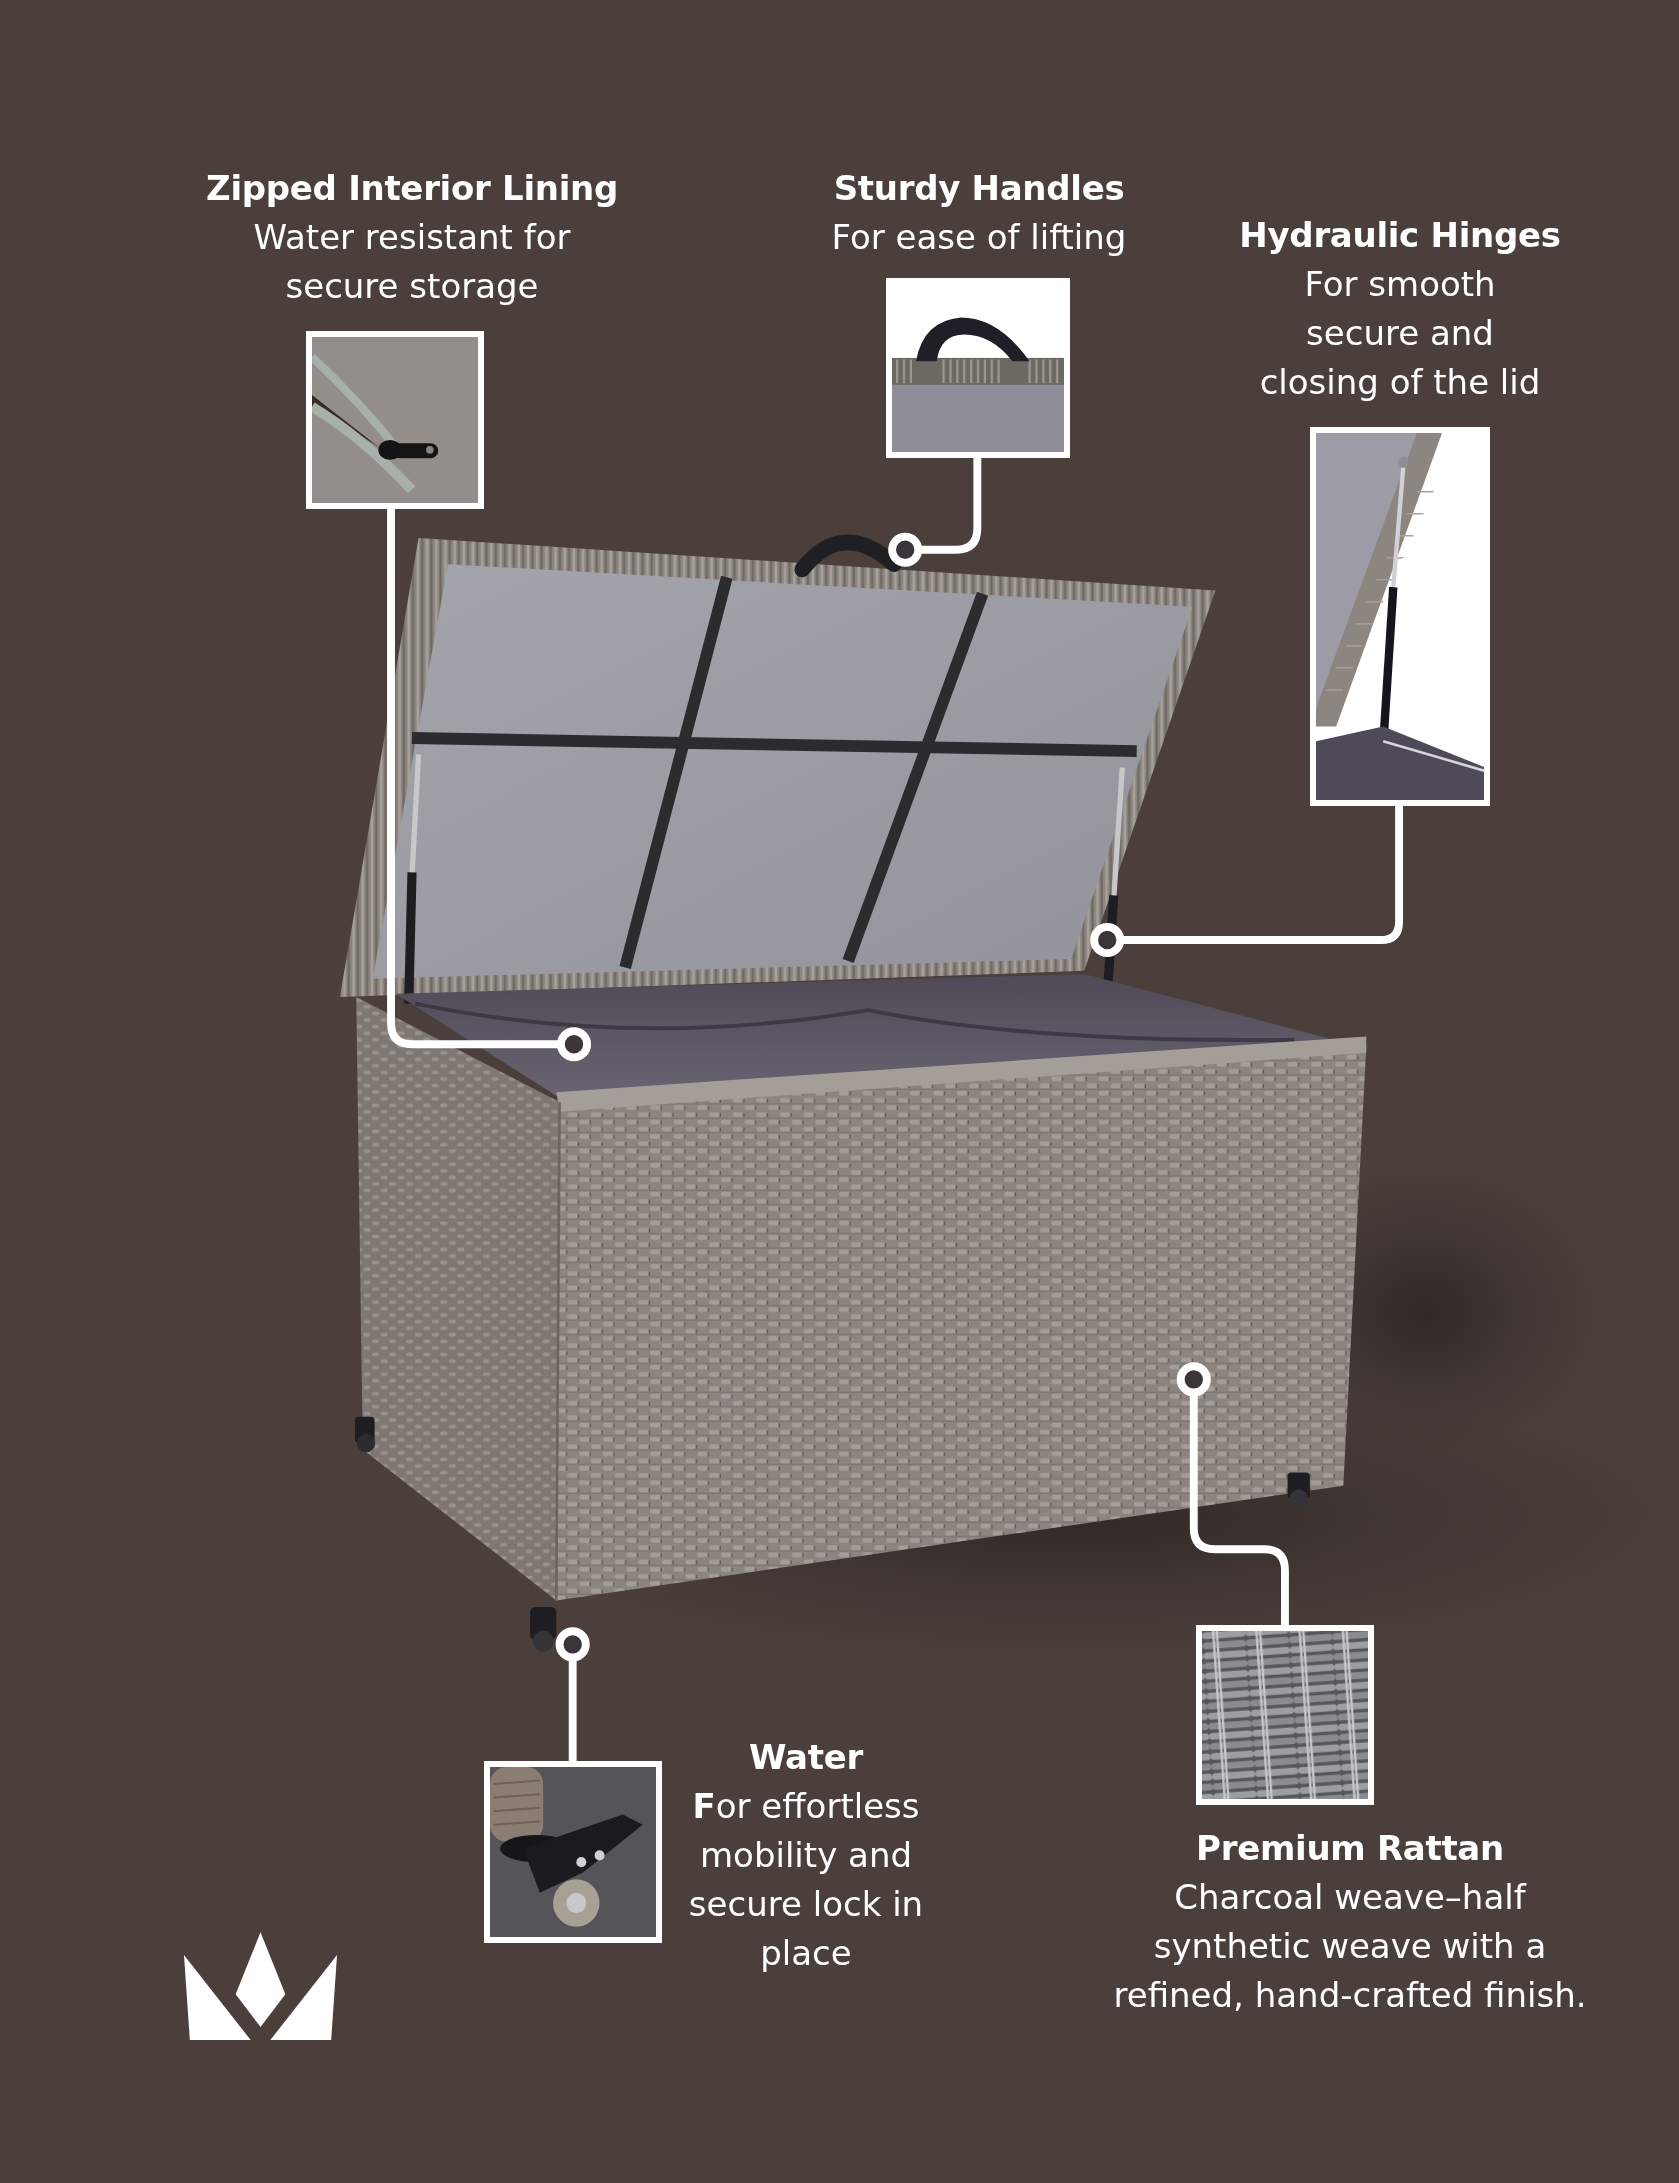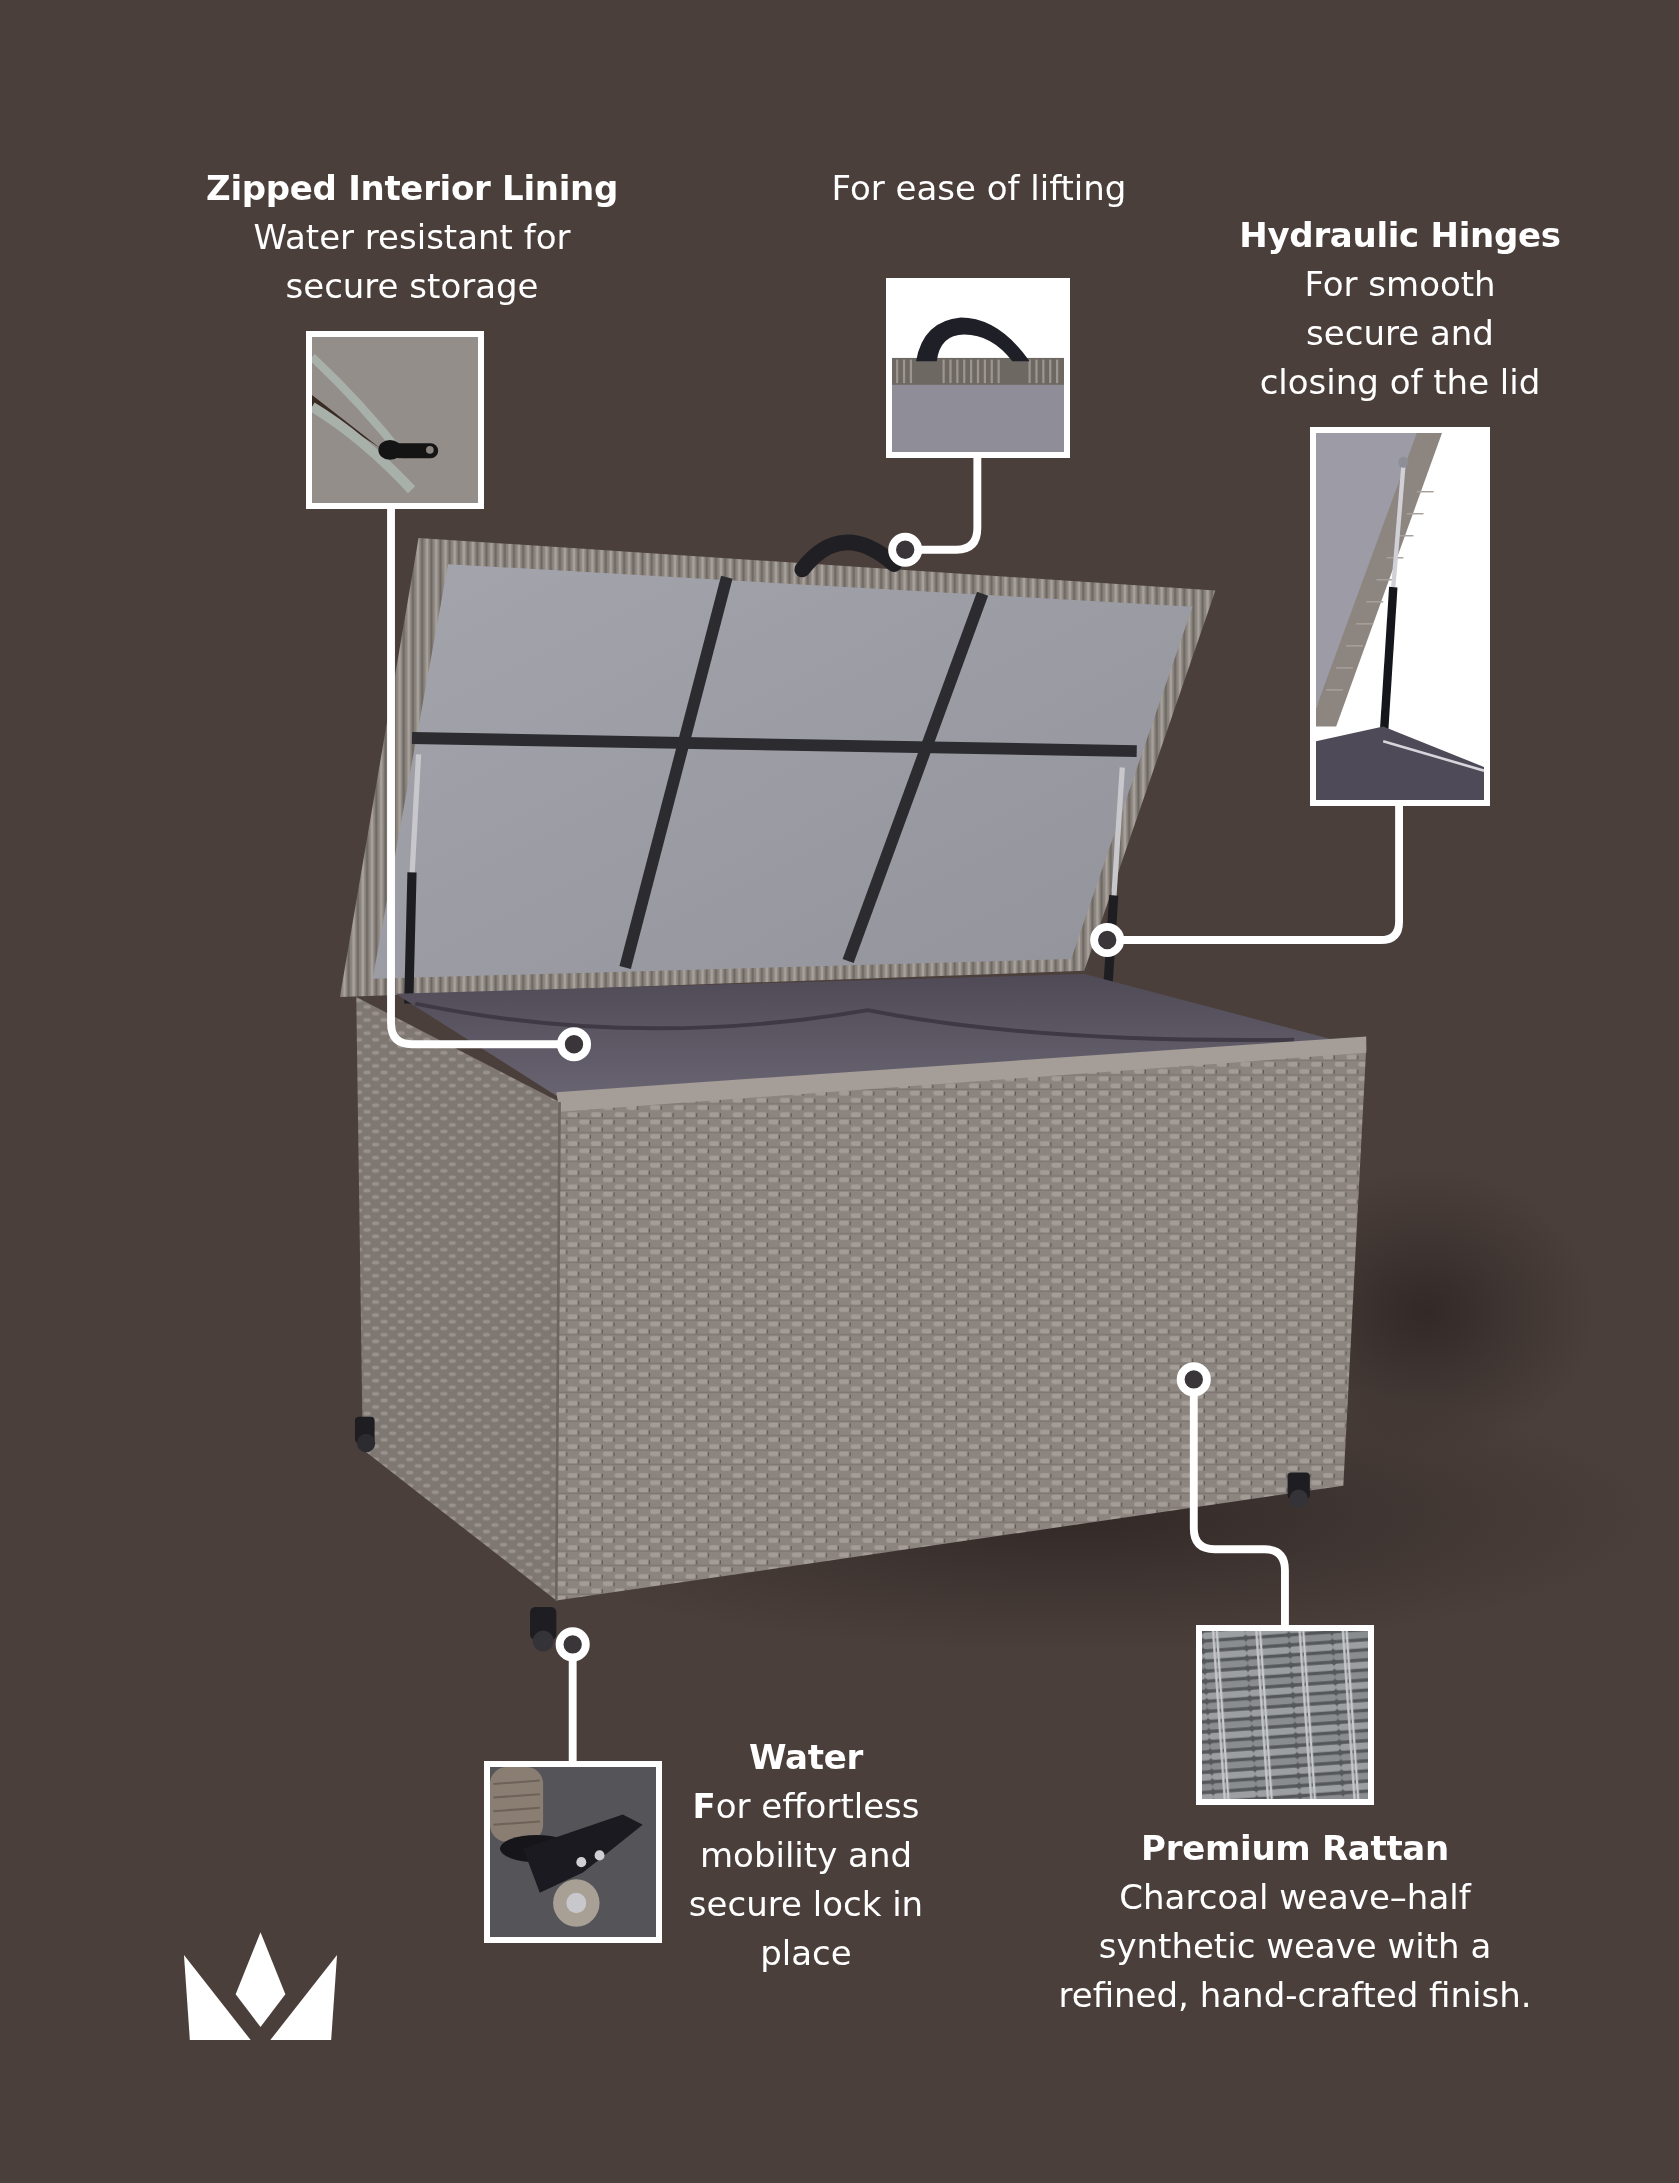--- a/index.html
+++ b/index.html
@@ -136,20 +136,21 @@
       <path d="M0,15 L0,45 Q30,58 45,70 L0,35 Z" fill="#3a2a24"></path>
       <path d="M0,12 Q30,40 55,72" stroke="#a8b0aa" stroke-width="5" fill="none"></path>
       <path d="M0,42 Q30,60 60,92" stroke="#a8b0aa" stroke-width="6" fill="none"></path>
       <ellipse cx="47" cy="68" rx="7" ry="6" fill="#141414"></ellipse>
       <rect x="48" y="64" width="28" height="9" rx="4.5" fill="#141414"></rect>
       <circle cx="71" cy="68" r="2.3" fill="#8a8480"></circle>
     </svg>
   </div>
 
   <div class="callout" style="left:741px; top:164px; width:380px;">
+    <span class="title">Sturdy Handles</span>
     <span class="desc">For ease of lifting</span>
   </div>
   <div class="inset" style="left:838px; top:278px; width:184px; height:180px;">
     <svg viewBox="0 0 100 100" preserveAspectRatio="none">
       <rect width="100" height="100" fill="#ffffff"></rect>
       <rect x="0" y="58" width="100" height="42" fill="#8e8d98"></rect>
       <rect x="0" y="44" width="100" height="16" fill="#6e6863"></rect>
       <g stroke="#9d9690" stroke-width="1.3">
         <line x1="3" y1="45" x2="3" y2="59"></line>
           <line x1="7" y1="45" x2="7" y2="59"></line>
@@ -224,21 +225,21 @@
         </g>
       <ellipse cx="28" cy="48" rx="22" ry="8" fill="#15151a"></ellipse>
       <polygon points="20,48 80,28 92,34 56,62 30,74" fill="#1a1a20"></polygon>
       <circle cx="52" cy="80" r="14" fill="#a89f95"></circle>
       <circle cx="52" cy="80" r="6" fill="#c8c8cc"></circle>
       <circle cx="55" cy="56" r="3" fill="#d0d0d4"></circle>
         <circle cx="66" cy="52" r="3" fill="#d0d0d4"></circle>
     </svg>
   </div>
 
-  <div class="callout" style="left:991px; top:1824px; width:512px;">
+  <div class="callout" style="left:1046px; top:1824px; width:512px;">
     <span class="title">Premium Rattan</span>
     <span class="desc">Charcoal weave–half</span>
     <span class="desc">synthetic weave with a</span>
     <span class="desc">refined, hand-crafted finish.</span>
   </div>
   <div class="inset" style="left:1148px; top:1625px; width:178px; height:180px;">
     <svg viewBox="0 0 100 100" preserveAspectRatio="none">
       <defs>
         <pattern id="insetWeave" width="26" height="12" patternUnits="userSpaceOnUse" patternTransform="rotate(-4)">
           <rect width="26" height="12" fill="#55585a"></rect>

